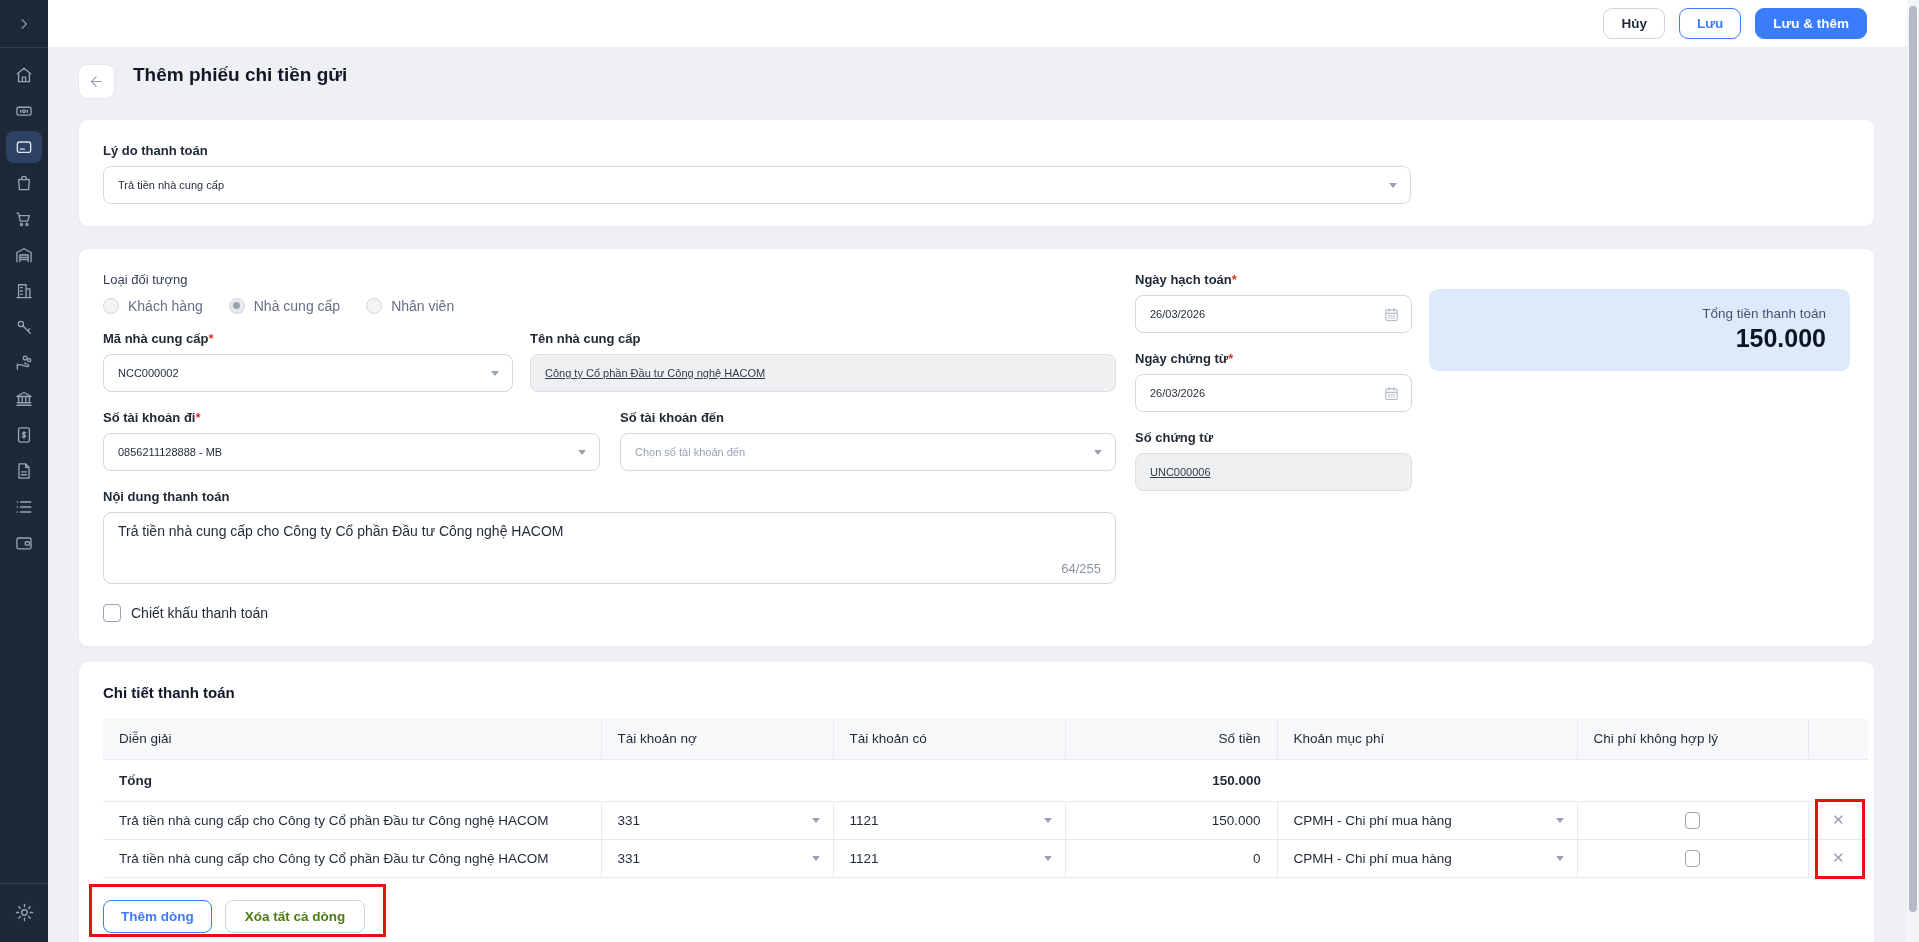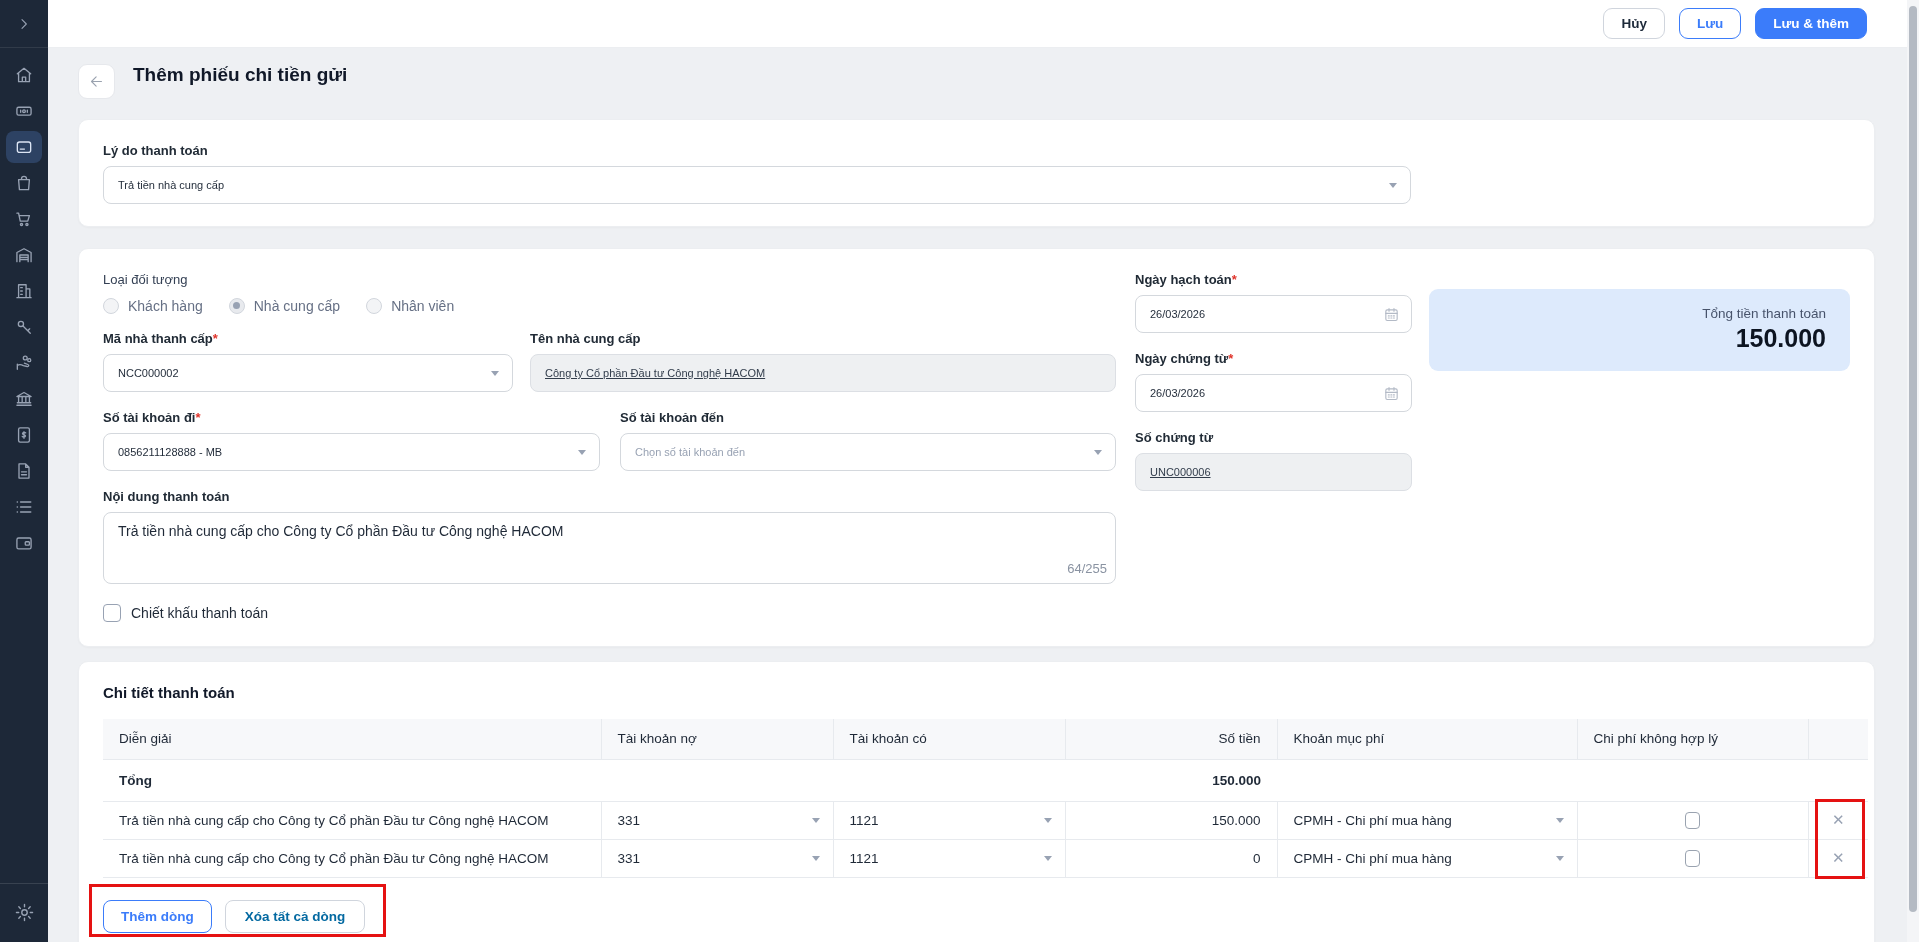--- a/index.html
+++ b/index.html
@@ -76,21 +76,21 @@
     border:1.5px solid #d2d6dd; position:relative; }
   .radio-dot.checked { background:#e8eaee; }
   .radio-dot.checked::after { content:""; position:absolute; left:3.2px; top:3.2px;
     width:7px; height:7px; border-radius:50%; background:#98a2b3; }
 
   .date-input { position:relative; }
   .date-input svg { position:absolute; right:11px; top:10px; }
 
   .textarea { width:1013px; height:72px; border:1px solid #d4d8dd; border-radius:8px;
     padding:10px 14px; font-size:14px; position:relative; }
-  .char-count { position:absolute; right:8px; bottom:7px; font-size:13px; color:#8a93a2; }
+  .char-count { position:absolute; right:14px; bottom:7px; font-size:13px; color:#8a93a2; }
 
   .check-row { display:flex; align-items:center; gap:10px; margin-top:20px;
     font-size:14px; color:#1f2937; }
   .checkbox { width:18px; height:18px; border:1.5px solid #98a2b3; border-radius:4px;
     background:#fff; cursor:pointer; }
 
   .total-panel { margin-top:17px; background:#ddeafc; border-radius:9px;
     padding:17px 24px 18px; text-align:right; }
   .total-label { font-size:13.5px; color:#47536b; }
   .total-value { font-size:25px; font-weight:700; color:#0c1421; margin-top:3px; }
@@ -112,21 +112,21 @@
     border-radius:4px; vertical-align:middle; cursor:pointer; background:#fff; }
   .x-btn { color:#98a2b3; font-size:15px; text-align:center; cursor:pointer; }
 
   .annot { position:absolute; border:3px solid #e51212; pointer-events:none; }
   .annot-x { top:80px; right:3px; width:50px; height:80px; }
 
   .footer-btns { position:relative; display:inline-block; margin-top:22px; margin-left:0; }
   .footer-btns .row { display:flex; gap:13px; }
   .btn-add { border:1px solid #3b7cfa; color:#3b7cfa; background:#fff; border-radius:8px;
     font-size:13.5px; font-weight:700; padding:8px 17px; cursor:pointer; }
-  .btn-delall { border:1px solid #d0d5dd; color:#0369a1; background:#fff; border-radius:8px;
+  .btn-delall { border:1px solid #d0d5dd; color:#4d7c0f; background:#fff; border-radius:8px;
     font-size:13.5px; font-weight:700; padding:8px 19px; cursor:pointer; }
   .annot-btns { left:-14px; top:-16px; width:297px; height:53px; }
 
   svg.icon { fill:none; stroke-width:1.6; stroke-linecap:round; stroke-linejoin:round; }
 </style>
 </head>
 <body>
 
 <div class="sidebar">
   <div class="sb-expand">
@@ -272,21 +272,21 @@
             </label>
             <label class="radio">
               <span class="radio-dot"></span>
               <span>Nhân viên</span>
             </label>
           </div>
         </div>
 
         <div class="frow">
           <div style="width:410px;">
-            <span class="f-label"><span>Mã nhà thanh cấp</span><span class="req">*</span></span>
+            <span class="f-label"><span>Mã nhà cung cấp</span><span class="req">*</span></span>
             <div class="select">
               <span>NCC000002</span>
               <span class="caret"></span>
             </div>
           </div>
           <div style="flex:1;">
             <span class="f-label">Tên nhà cung cấp</span>
             <div class="input disabled">
               <span>Công ty Cổ phần Đầu tư Công nghệ HACOM</span>
             </div>

